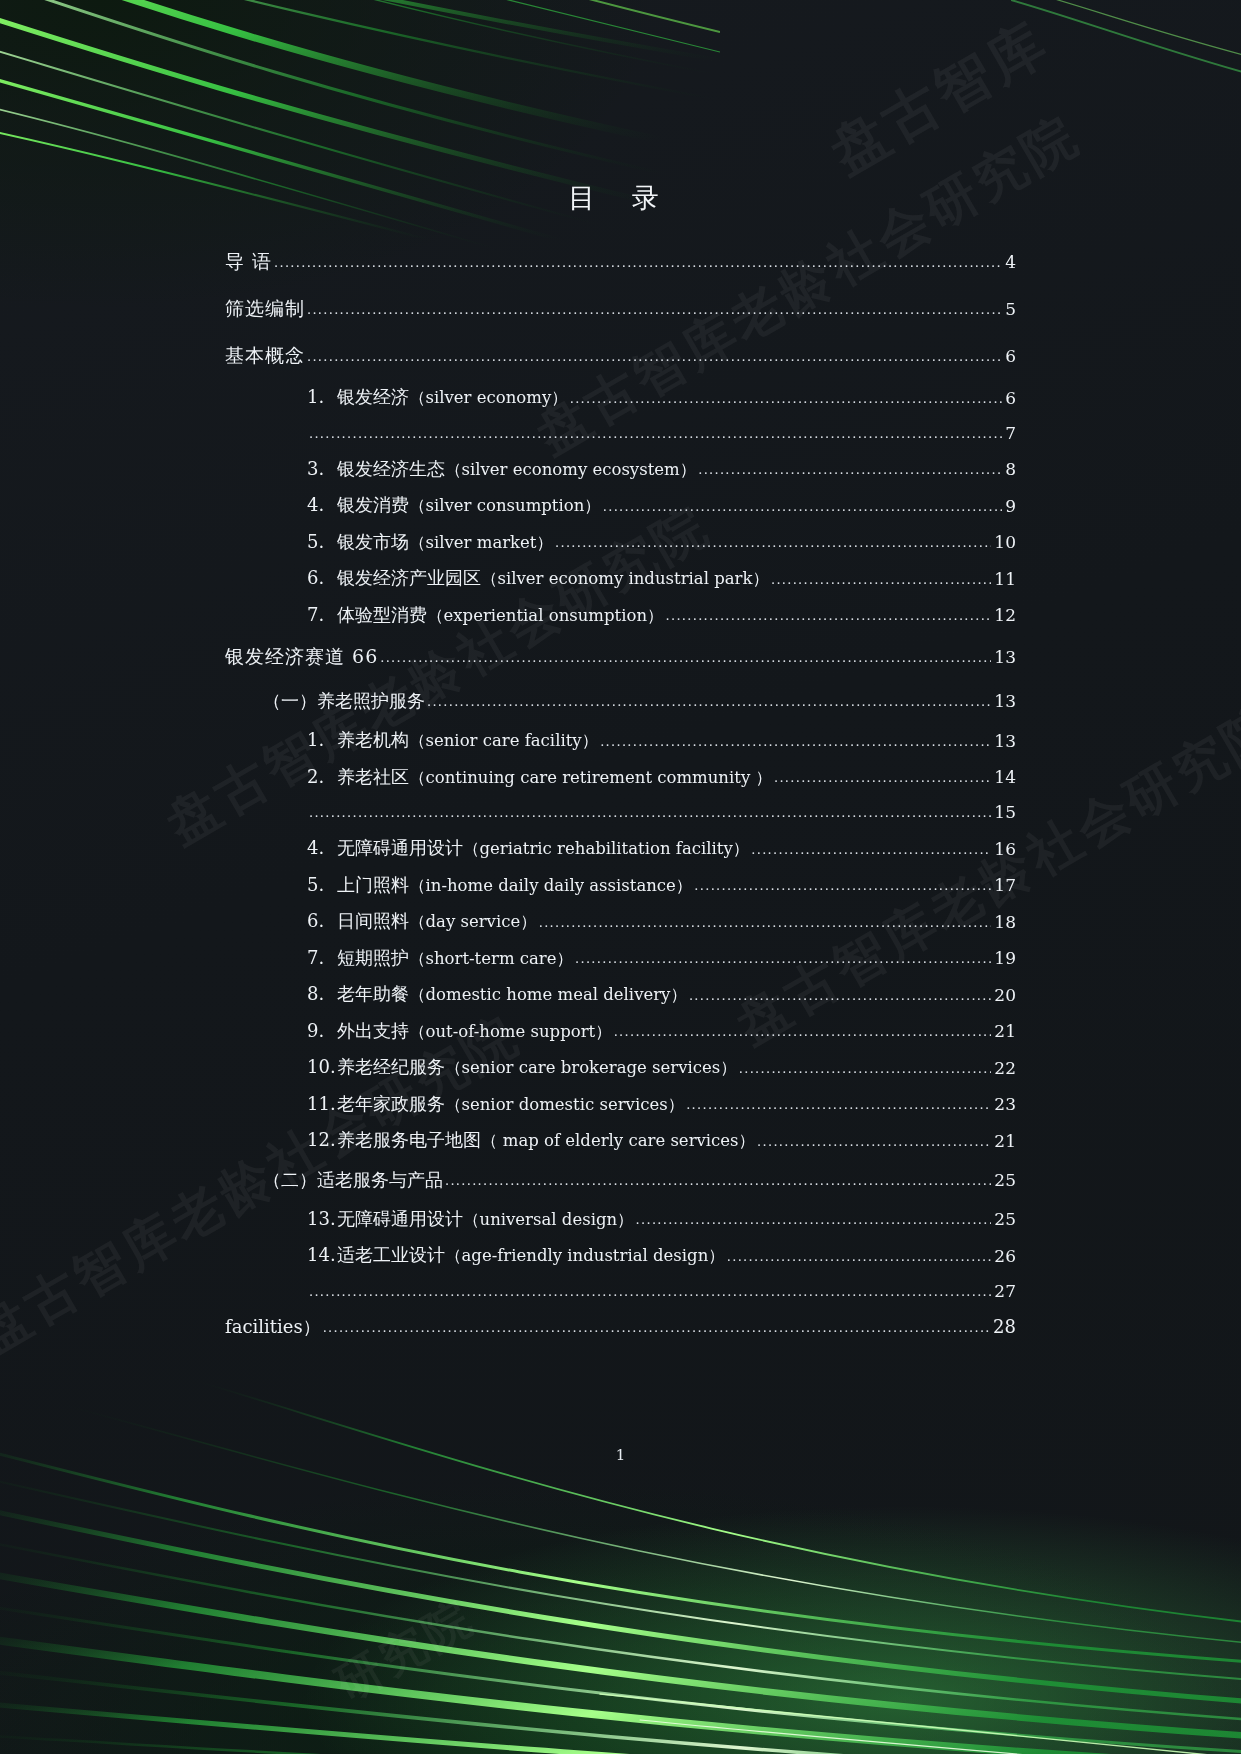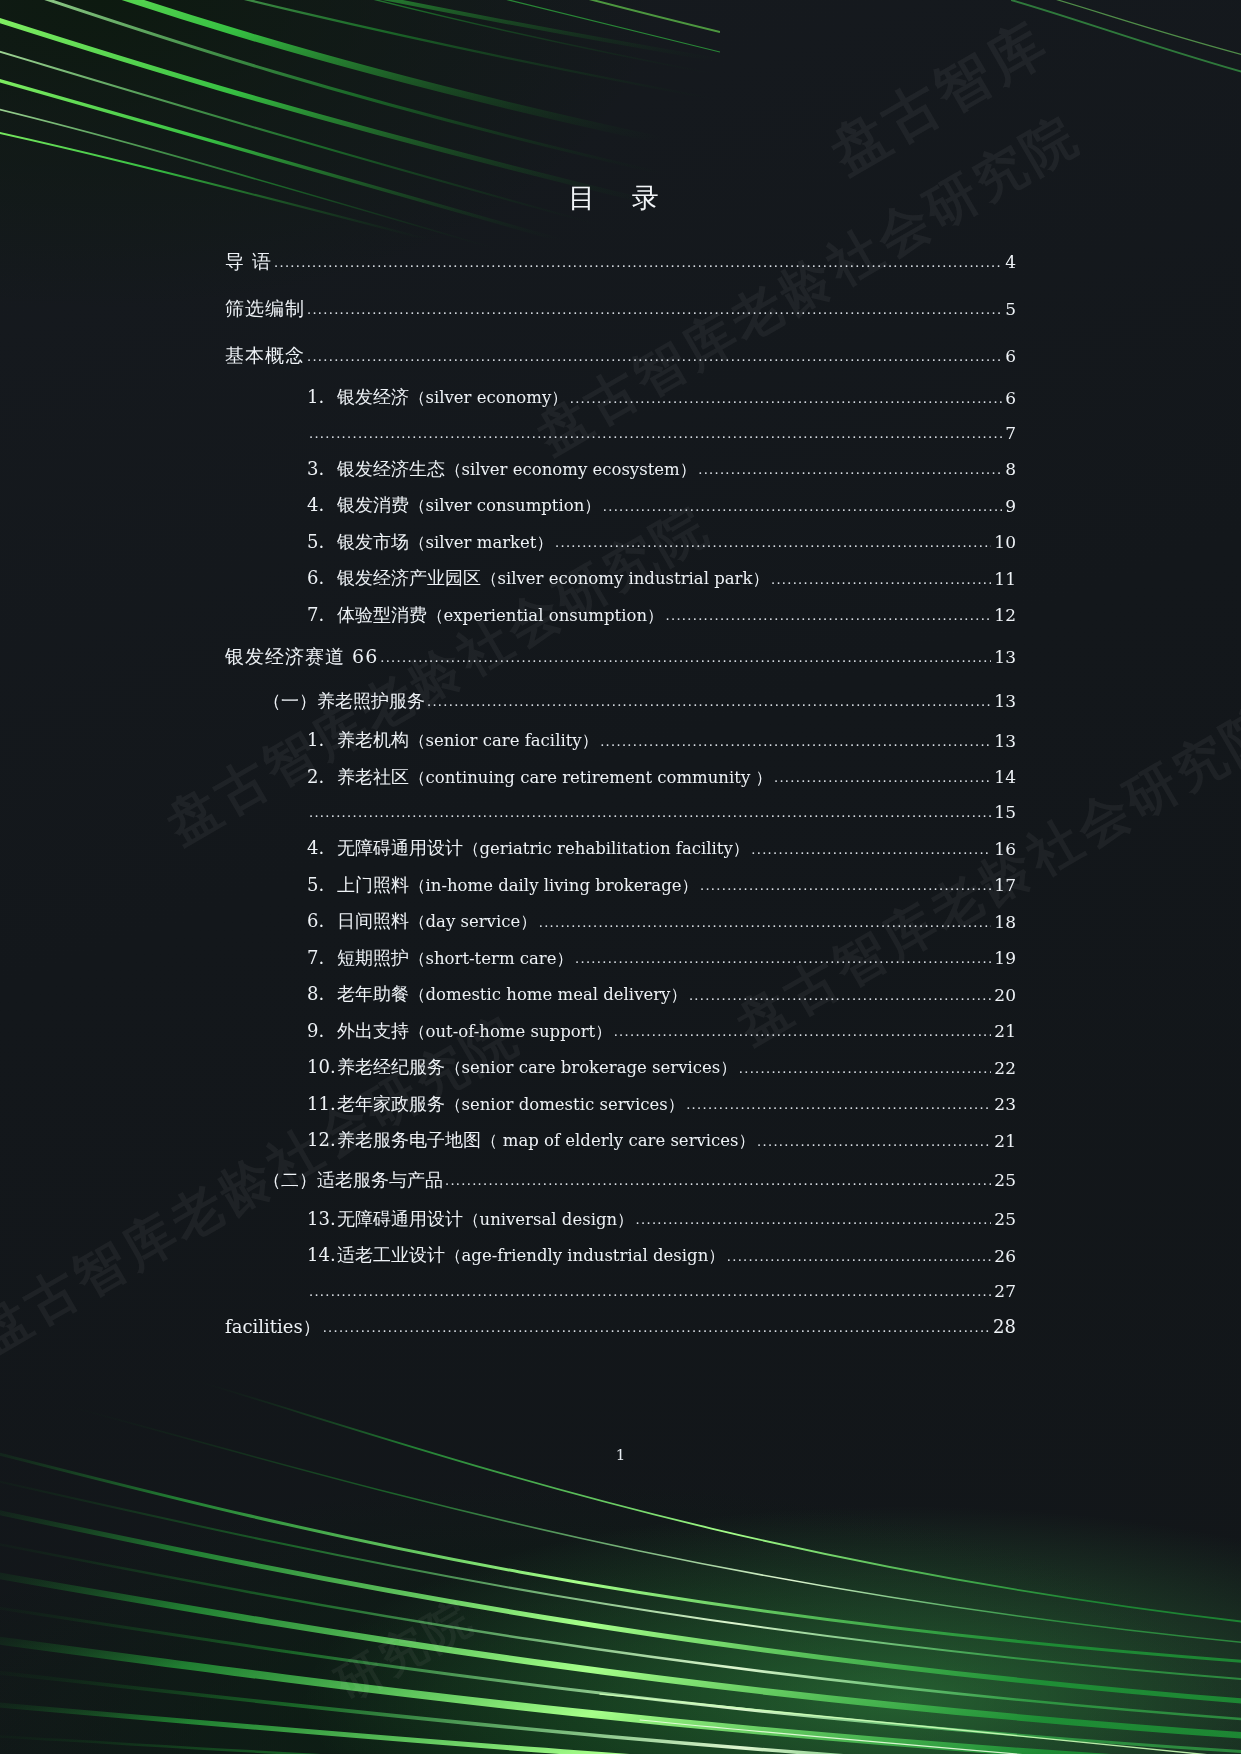--- a/index.html
+++ b/index.html
@@ -268,21 +268,21 @@
         <div class="row lvl3">
           <span class="leader">............................................................................................................................................................................................................................................................................................................</span>
           <span class="pg">15</span>
         </div>
         <div class="row lvl3">
           <span class="label"><span class="num">4.</span><span>无障碍通用设计</span><span class="en">（geriatric rehabilitation facility）</span></span>
           <span class="leader">............................................................................................................................................................................................................................................................................................................</span>
           <span class="pg">16</span>
         </div>
         <div class="row lvl3">
-          <span class="label"><span class="num">5.</span><span>上门照料</span><span class="en">（in-home daily living brokerage）</span></span>
+          <span class="label"><span class="num">5.</span><span>上门照料</span><span class="en">（in-home daily daily assistance）</span></span>
           <span class="leader">............................................................................................................................................................................................................................................................................................................</span>
           <span class="pg">17</span>
         </div>
         <div class="row lvl3">
           <span class="label"><span class="num">6.</span><span>日间照料</span><span class="en">（day service）</span></span>
           <span class="leader">............................................................................................................................................................................................................................................................................................................</span>
           <span class="pg">18</span>
         </div>
         <div class="row lvl3">
           <span class="label"><span class="num">7.</span><span>短期照护</span><span class="en">（short-term care）</span></span>

